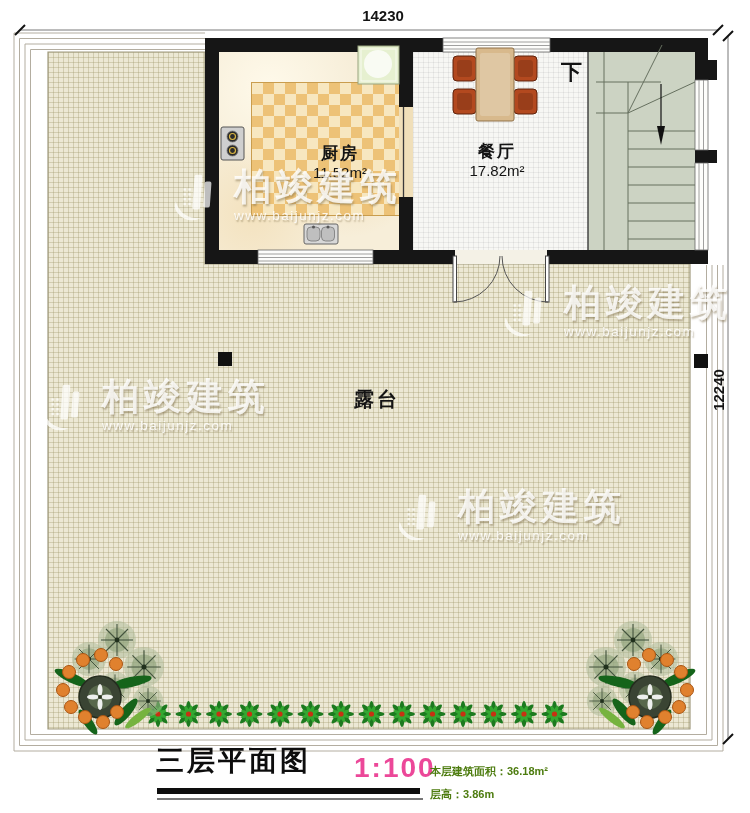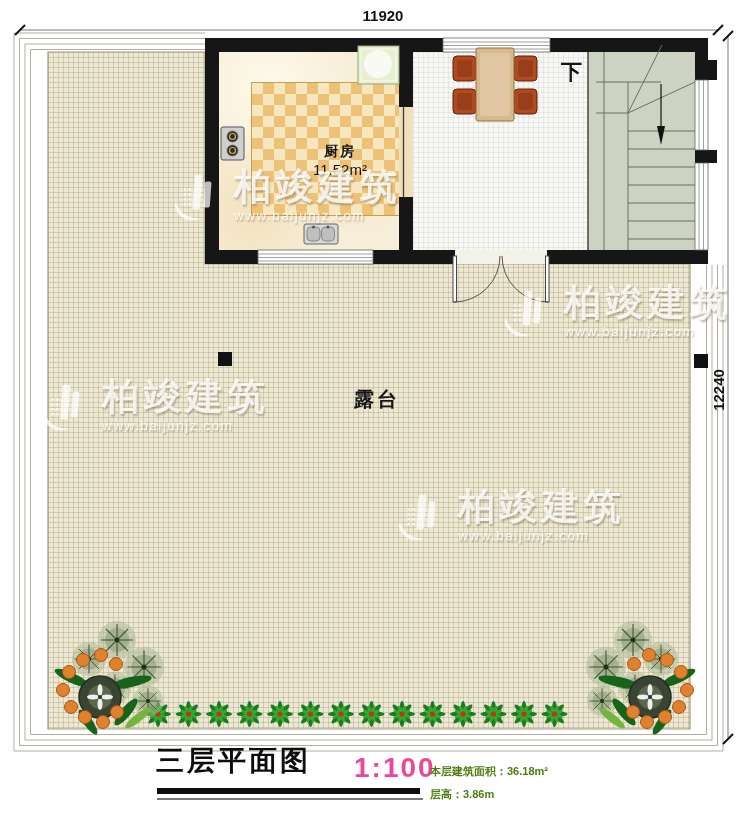--- a/index.html
+++ b/index.html
@@ -25,21 +25,21 @@
     background-size:5px 5px;}
   .stairsfloor{left:588px;top:52px;width:107px;height:201px;background:#ccd3c3;}
   
   svg.plan{position:absolute;left:0;top:0;z-index:2;}
   
   .lbl{position:absolute;z-index:4;color:#141414;}
   .dim-top{left:340px;top:7px;width:86px;text-align:center;font-size:15px;font-weight:bold;}
   .dim-right{left:677px;top:382px;width:82px;height:16px;text-align:center;font-size:15px;
              font-weight:bold;transform:rotate(-90deg);}
   .room-label{text-align:center;line-height:1.25;}
-  .rl-name{font-size:14px;font-weight:bold;letter-spacing:2px;}
+  .rl-name{font-size:17px;font-weight:bold;letter-spacing:2px;}
   .rl-area{font-size:15px;font-weight:normal;}
   .k-label{left:265px;top:143px;width:150px;}
   .d-label{left:422px;top:141px;width:150px;}
   .t-label{left:327px;top:386px;width:100px;font-size:20px;font-weight:bold;
            letter-spacing:3px;text-align:center;}
   .down-label{left:561px;top:58px;font-size:21px;font-weight:bold;}
   
   .wm{position:absolute;display:flex;align-items:center;gap:10px;z-index:5;pointer-events:none;}
   .wm-logo{width:54px;height:54px;opacity:.85;}
   .wm-brand{font-size:37px;font-weight:bold;letter-spacing:5px;line-height:1;
@@ -279,26 +279,30 @@
         <use href="#pp" transform="translate(554.5,714)"></use>
     </g>
     <g>
         <use href="#shrub"></use>
       </g>
     <g>
       <use href="#shrub" transform="translate(750,0) scale(-1,1)"></use>
     </g>
   </svg>
 
-  <div class="lbl dim-top">11920</div>
+  <div class="lbl dim-top">14230</div>
   <div class="lbl dim-right">12240</div>
 
   <div class="lbl room-label k-label">
     <div class="rl-name">厨房</div>
     <div class="rl-area">11.52m²</div>
+  </div>
+  <div class="lbl room-label d-label">
+    <div class="rl-name">餐厅</div>
+    <div class="rl-area">17.82m²</div>
   </div>
   <div class="lbl down-label">下</div>
   <div class="lbl t-label">露台</div>
 
   <div class="wm wm1">
     <svg class="wm-logo" viewBox="0 0 56 56">
       <g fill="rgba(255,255,255,0.85)">
         <path d="M6,34 Q12,52 32,51 Q18,57 9,47 Q3,41 6,34Z"></path>
         <rect x="26" y="6" width="8" height="36" rx="2" transform="skewX(-4)"></rect>
         <rect x="37" y="13" width="7" height="27" rx="2" transform="skewX(-4)"></rect>

